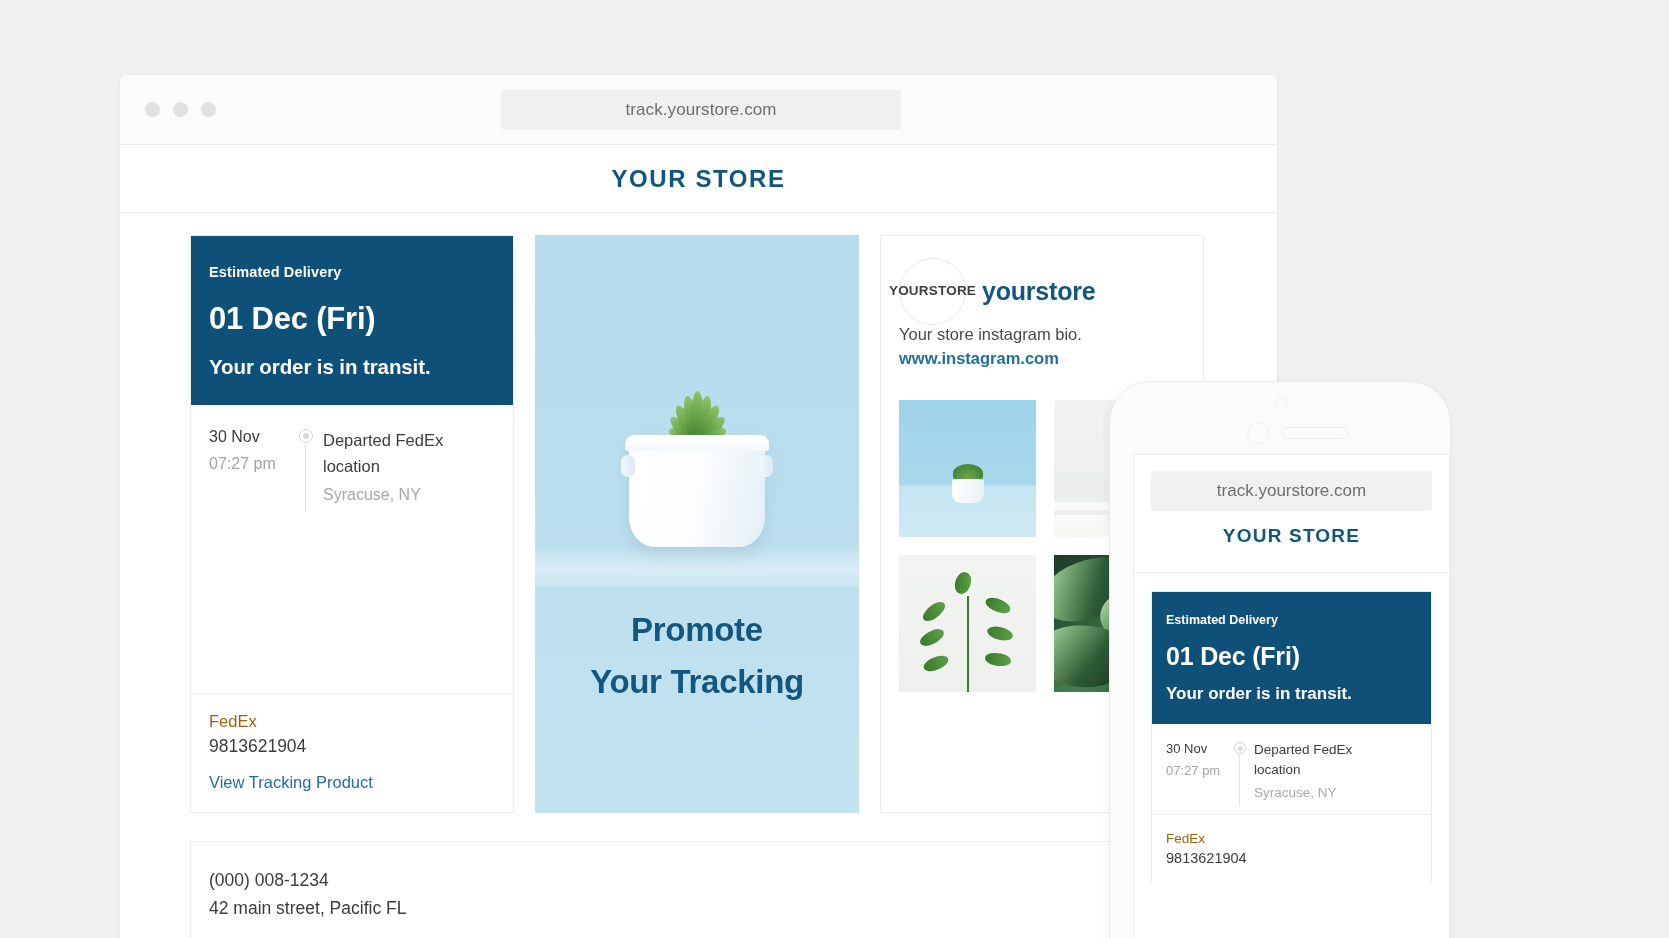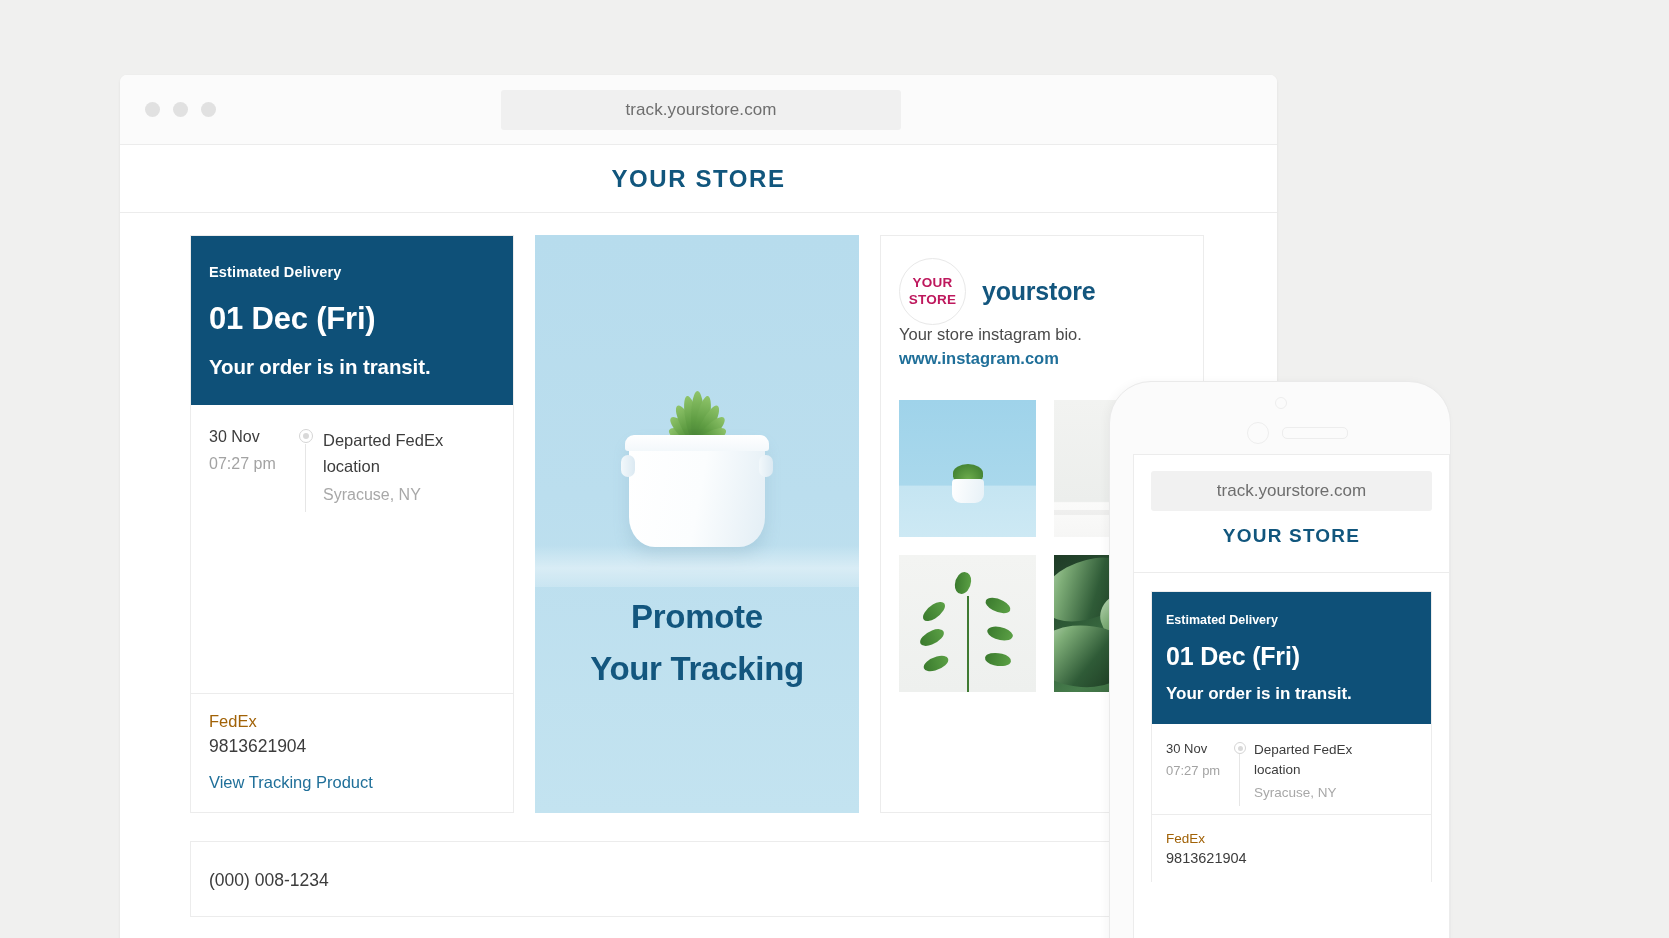--- a/index.html
+++ b/index.html
@@ -280,21 +280,21 @@
     border-radius: 50% 50% 40% 40%;
     transform-origin: 50% 100%;
     bottom: 0;
     left: 50%;
     margin-left: -6px;
   }
 
   .promo-text {
     position: absolute;
     left: 0; right: 0;
-    top: 356px;
+    top: 369px;
     text-align: center;
     color: #13567e;
     font-size: 33px;
     font-weight: bold;
     line-height: 1.58;
     letter-spacing: -0.3px;
   }
 
   
   .insta-card {
@@ -308,24 +308,24 @@
   .insta-head {
     display: flex;
     align-items: center;
     gap: 16px;
   }
   .insta-avatar {
     width: 65px; height: 65px;
     border-radius: 50%;
     border: 1.5px solid #e8e8e8;
     display: flex;
-    flex-direction: column;
+    flex-direction: row;
     align-items: center;
     justify-content: center;
-    color: #be185d;
+    color: #404040;
     font-weight: bold;
     font-size: 13.5px;
     line-height: 1.22;
     letter-spacing: 0.2px;
     flex-shrink: 0;
   }
   .insta-handle {
     font-size: 25px;
     font-weight: bold;
     color: #13567e;
@@ -666,20 +666,21 @@
               <div class="frond" style="left:46px; top:34px; width:104px; height:66px; transform:rotate(18deg);"></div>
               <div class="frond" style="left:-20px; top:70px; width:96px; height:62px; transform:rotate(9deg);"></div>
             </div>
           </div>
         </div>
 
       </div>
 
       <div class="contact-panel">
         <div class="contact-line">(000) 008-1234</div>
+        <div class="contact-line">42 main street, Pacific FL</div>
       </div>
 
     </div>
   </div>
 
   <div id="phone">
     <div class="phone-sensors">
       <div class="phone-cam"></div>
       <div class="phone-ear"></div>
       <div class="phone-speaker"></div>

